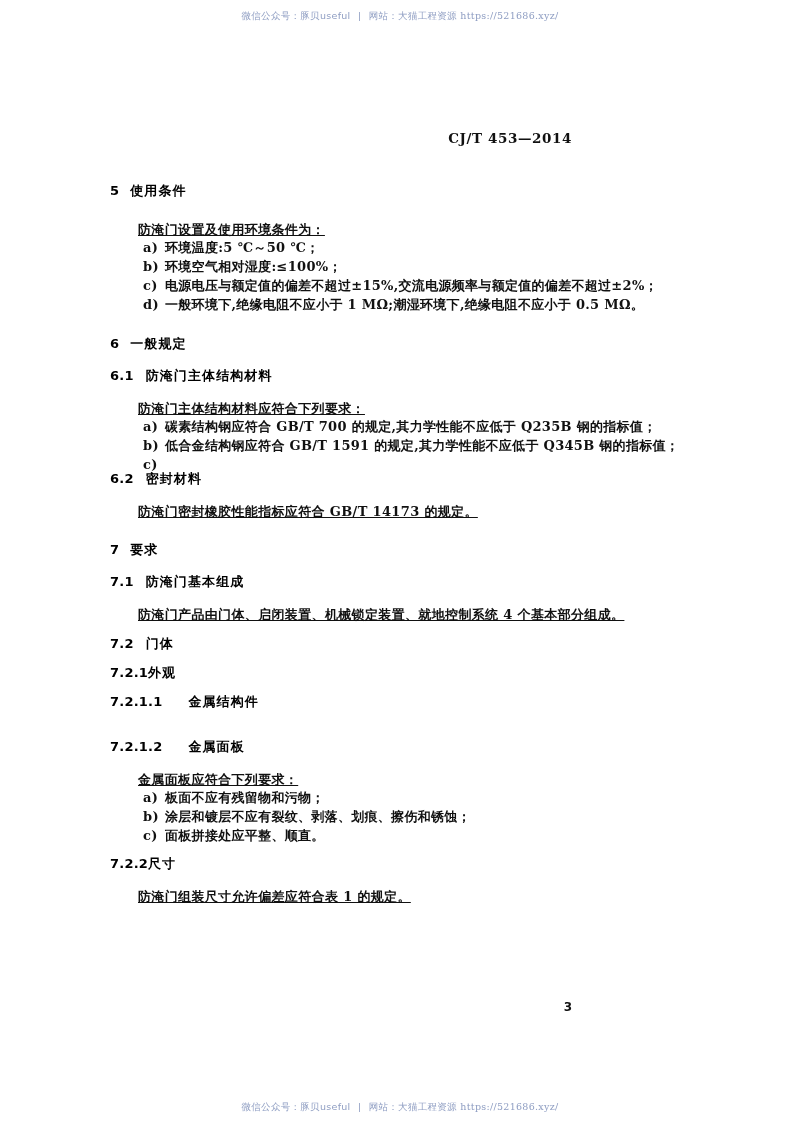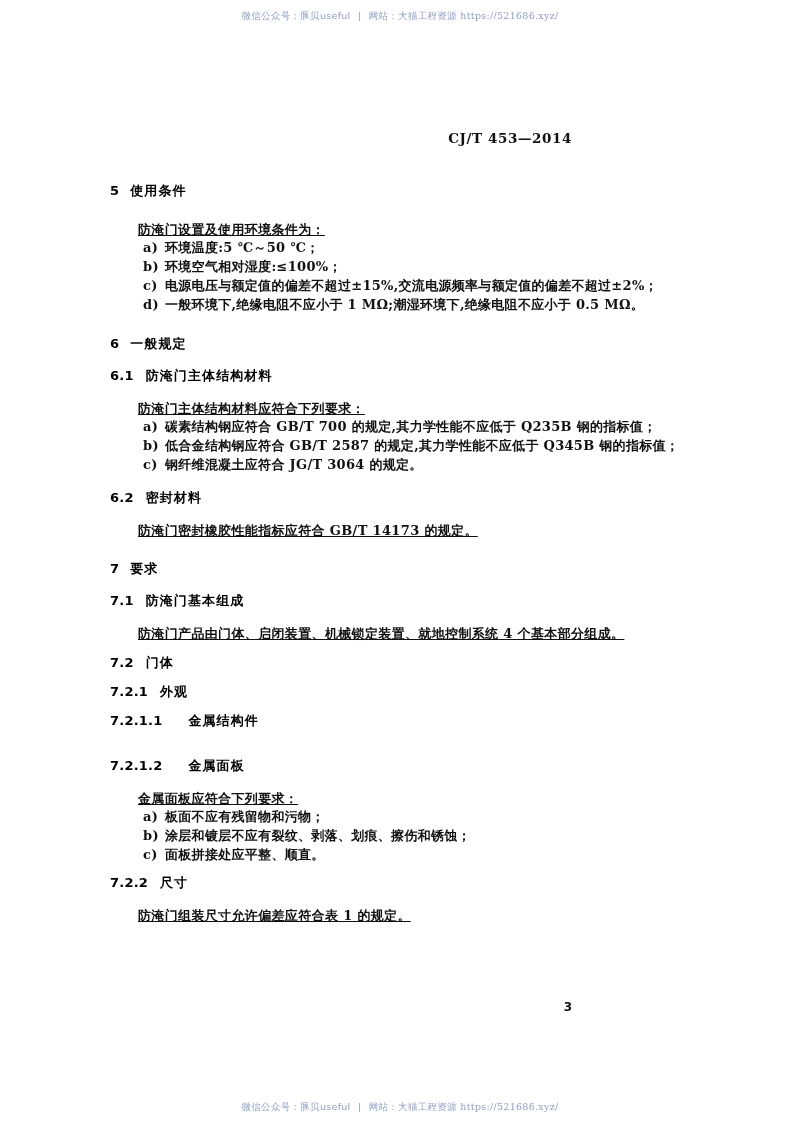--- a/index.html
+++ b/index.html
@@ -68,21 +68,21 @@
     font-weight: bold;
     letter-spacing: 0.2px;
   }
   .clause .ttl {
     font-family: "DejaVu Sans", "Liberation Sans", sans-serif;
     font-weight: bold;
     letter-spacing: 1.1px;
   }
   .clause.lvl1 .num { margin-right: 11px; }
   .clause.lvl2 .num { margin-right: 12px; text-align: center; }
-  .clause.lvl3 .num { margin-right: 12px; }
+  .clause.lvl3 .num { }
   .clause.lvl4 .num { margin-right: 26px; }
 
   .para {
     font-size: 13px;
     line-height: 17px;
     color: #111;
     text-indent: 28px;
     letter-spacing: 0.35px;
     font-family: "DejaVu Serif", "Liberation Serif", serif;
     font-weight: bold;
@@ -164,22 +164,22 @@
     </div>
     <div class="gap-b"></div>
 
     <div class="clause lvl2">
       <span class="num">6.1</span><span class="ttl">防淹门主体结构材料</span>
     </div>
     <div class="gap-b"></div>
     <div class="para">防淹门主体结构材料应符合下列要求：</div>
     <ul class="list">
       <li><span class="mark">a)</span><span>碳素结构钢应符合 GB/T 700 的规定,其力学性能不应低于 Q235B 钢的指标值；</span></li>
-      <li><span class="mark">b)</span><span>低合金结构钢应符合 GB/T 2587 的规定,其力学性能不应低于 Q345B 钢的指标值；</span></li>
-      <li><span class="mark">c)</span><span>钢纤维混凝土应符合 JG/T 3064 的规定。</span></li>
+      <li><span class="mark">b)</span><span>低合金结构钢应符合 GB/T 1591 的规定,其力学性能不应低于 Q345B 钢的指标值；</span></li>
+      <li><span class="mark">c)</span></li>
     </ul>
 
     <div class="gap-b"></div>
 
     <div class="clause lvl2">
       <span class="num">6.2</span><span class="ttl">密封材料</span>
     </div>
     <div class="gap-b"></div>
     <div class="para">防淹门密封橡胶性能指标应符合 GB/T 14173 的规定。</div>
 

